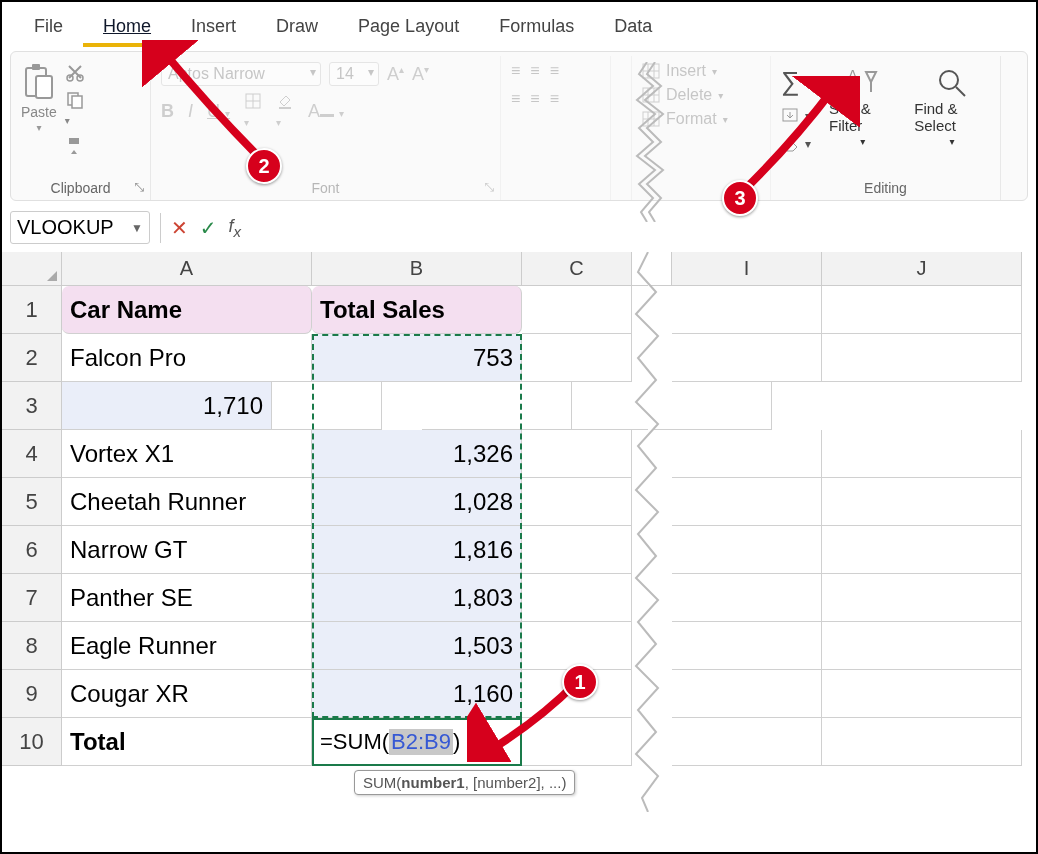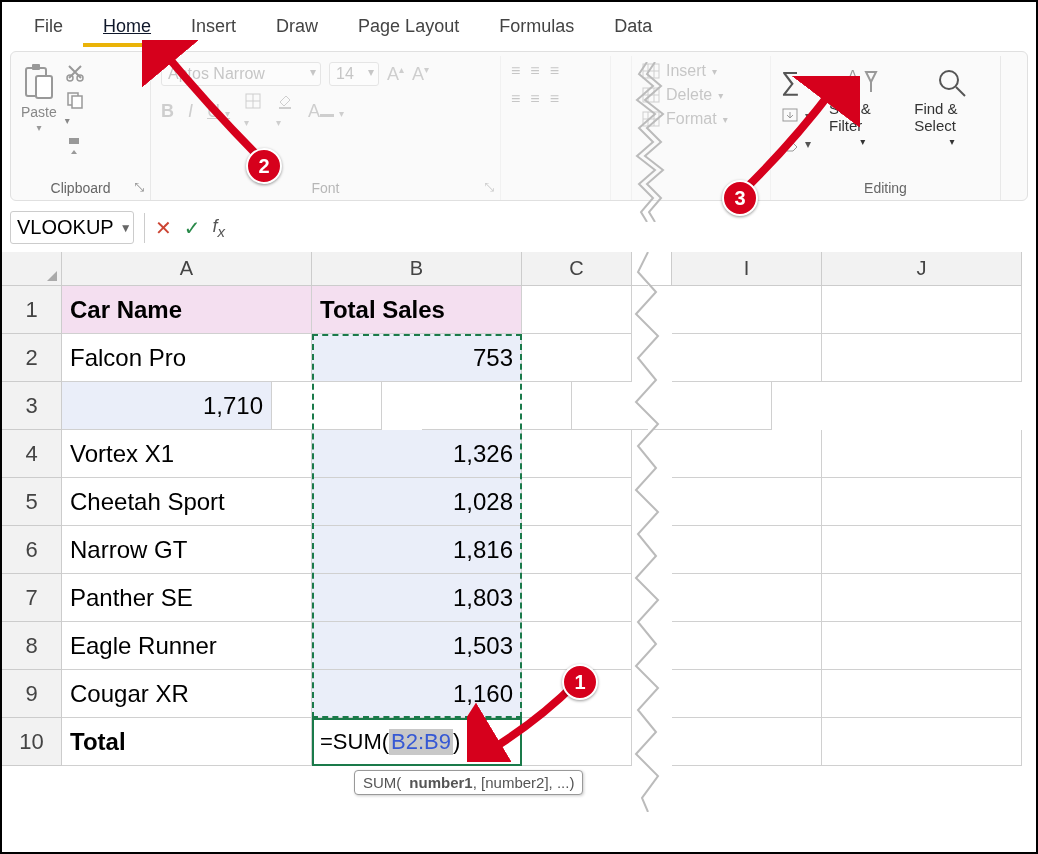--- a/index.html
+++ b/index.html
@@ -29,21 +29,21 @@
 
 .cells-col { display:flex; flex-direction:column; gap:6px; font-size:16px; color:#888; }
 .cells-col .row { display:flex; align-items:center; gap:6px; }
 
 .editing-group { display:flex; gap:18px; align-items:flex-start; padding-top:4px; }
 .editing-col { display:flex; flex-direction:column; align-items:center; font-size:15px; color:#333; gap:2px; }
 .sigma-wrap { display:flex; flex-direction:column; gap:10px; align-items:flex-start; }
 .sigma-row { display:flex; align-items:center; gap:4px; font-size:22px; color:#555; }
 
 .formula-bar { display:flex; align-items:center; margin: 10px 8px 0 8px; gap:0; }
-.name-box { border:1px solid #ccc; border-radius:3px; padding:4px 6px; font-size:20px; display:flex; align-items:center; gap:6px; width:124px; justify-content:space-between; }
+.name-box { border:1px solid #ccc; border-radius:3px; padding:4px 6px; font-size:20px; display:flex; align-items:center; gap:6px; width:140px; justify-content:space-between; }
 .name-box .chev { font-size:12px; color:#666; }
 .fb-divider { width:1px; height:30px; background:#ccc; margin:0 10px; }
 .fb-icons { display:flex; align-items:center; gap:12px; font-size:20px; }
 .fb-icons .x { color:#c43; }
 .fb-icons .chk { color:#2a8a4a; }
 .fb-icons .fx { font-style:italic; color:#555; font-size:18px; }
 .fb-input-wrap { border:1px solid #ccc; border-radius:3px; flex:1; padding:4px 10px; margin-left:12px; font-size:22px; font-family: Consolas, monospace; letter-spacing:1px; }
 .fb-input-wrap .range { color:#3658d4; }
 
 .grid { margin-top:8px; position:relative; }
@@ -54,29 +54,29 @@
 .col-A { width:250px; }
 .col-B { width:210px; }
 .col-C { width:110px; }
 .gap-col { width:40px; position:relative; background:#fff; }
 .col-I { width:150px; }
 .col-J { width:200px; }
 
 .row { display:flex; }
 .row-h { width:60px; background:#f2f2f2; border-right:1px solid #ccc; border-bottom:1px solid #ccc; display:flex; align-items:center; justify-content:center; font-size:22px; color:#444; }
 .cell { border-right:1px solid #d0d0d0; border-bottom:1px solid #d0d0d0; height:48px; display:flex; align-items:center; font-size:24px; padding:0 8px; position:relative; }
-.cell.header-cell { background:#f4dff0; font-weight:bold; }
+.cell.header-cell { background:#f4dff0; font-weight:bold;border-radius:7px; }
 .cell.b-data { background:#eaeef9; justify-content:flex-end; font-family: Arial, sans-serif; }
 .cell.a-data { font-family: Arial, sans-serif; }
 .cell.total-label { font-weight:bold; }
 .cell.formula-cell { font-family: Arial, sans-serif; font-size:22px; border:2px solid #1a7a4a; padding:0 6px; }
 .cell.formula-cell .range-sel { background:#c8c8c8; color:#3658d4; padding:0 2px; }
 
 .tooltip { position:absolute; top:50px; left:40px; background:#fff; border:1px solid #999; border-radius:4px; padding:3px 8px; font-size:15px; color:#555; font-family:Arial,sans-serif; box-shadow:1px 1px 3px rgba(0,0,0,0.2); white-space:nowrap; z-index:20; }
-.tooltip b { font-weight:bold;margin-left:8px; }
+.tooltip b { font-weight:bold; }
 
 .badge { position:absolute; width:36px; height:36px; border-radius:50%; background:#d6001c; color:#fff; display:flex; align-items:center; justify-content:center; font-size:20px; font-weight:bold; border:2px solid #fff; box-shadow:0 1px 3px rgba(0,0,0,0.4); z-index:30; }
 
 .arrow { position:absolute; z-index:25; pointer-events:none; }
 
 .grid-tear { position:absolute; left:628px; top:0; width:36px; height:560px; z-index:4; pointer-events:none; }
 .grid-tear svg { width:100%; height:100%; }
 .b-marching { position:absolute; left:310px; top:34px; width:210px; height:384px; border:2px dashed #1a7a4a; pointer-events:none; z-index:3; }
 </style>
 </head>
@@ -319,21 +319,21 @@
         <div class="row-h">4</div>
         <div class="cell col-A a-data">Vortex X1</div>
         <div class="cell col-B b-data">1,326</div>
         <div class="cell col-C"></div>
         <div class="cell gap-col" style="border:none;"></div>
         <div class="cell col-I"></div>
         <div class="cell col-J"></div>
       </div>
       <div class="row">
         <div class="row-h">5</div>
-        <div class="cell col-A a-data">Cheetah Sport</div>
+        <div class="cell col-A a-data">Cheetah Runner</div>
         <div class="cell col-B b-data">1,028</div>
         <div class="cell col-C"></div>
         <div class="cell gap-col" style="border:none;"></div>
         <div class="cell col-I"></div>
         <div class="cell col-J"></div>
       </div>
       <div class="row">
         <div class="row-h">6</div>
         <div class="cell col-A a-data">Narrow GT</div>
         <div class="cell col-B b-data">1,816</div>

